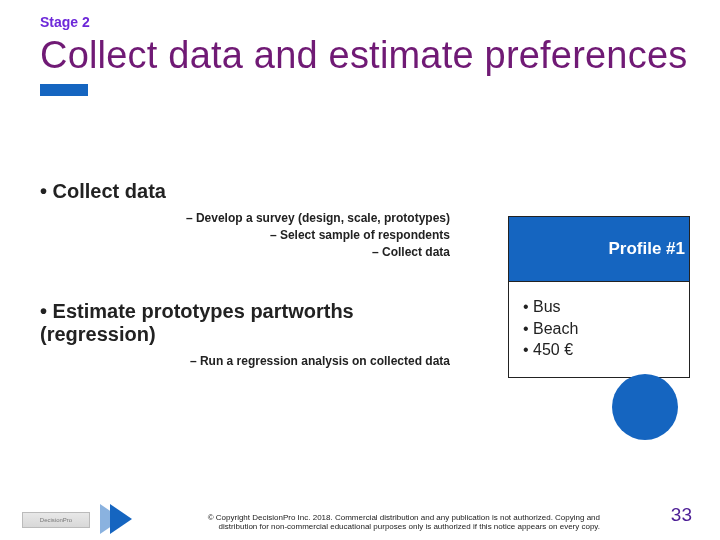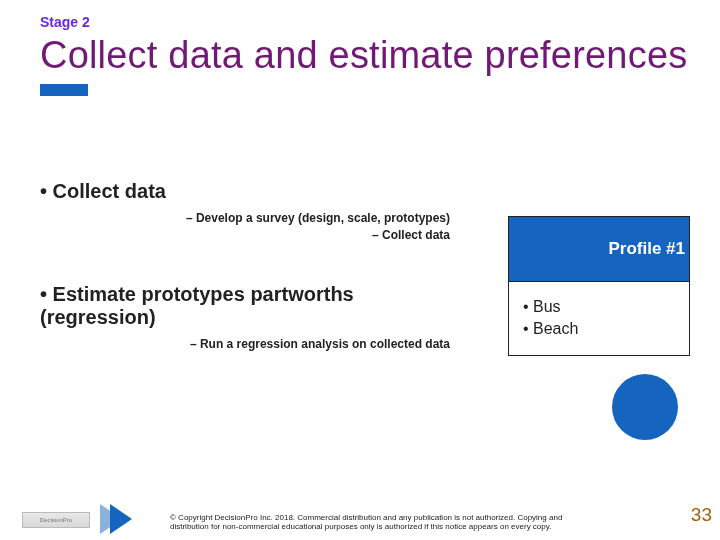--- a/index.html
+++ b/index.html
@@ -23,48 +23,50 @@
   .profile-body { padding: 14px 8px 16px 14px; font-size: 16px; line-height: 1.35; }
   .profile-body div::before { content: "• "; }
 
   .circle { position: absolute; right: 42px; top: 374px; width: 66px; height: 66px; border-radius: 50%; background: #1565c0; }
 
   .footer { position: absolute; left: 0; bottom: 6px; width: 100%; height: 42px; }
   .logo-chip { position: absolute; left: 22px; bottom: 6px; width: 68px; height: 16px; background: linear-gradient(#e8e8e8,#d8d8d8); border: 1px solid #bbb; font-size: 6px; text-align: center; line-height: 14px; color: #777; }
   .arrow-band { position: absolute; left: 100px; bottom: 0; width: 48px; height: 30px; }
   .arrow-band::before { content: ""; position: absolute; left: 0; top: 0; width: 0; height: 0; border-left: 22px solid #1565c0; border-top: 15px solid transparent; border-bottom: 15px solid transparent; opacity: 0.5; }
   .arrow-band::after { content: ""; position: absolute; left: 10px; top: 0; width: 0; height: 0; border-left: 22px solid #1565c0; border-top: 15px solid transparent; border-bottom: 15px solid transparent; }
-  .copyright { position: absolute; left: 170px; bottom: 3px; width: 430px; font-size: 8px; line-height: 1.15; color: #222; text-align: left; }
-  .pagenum { position: absolute; right: 8px; bottom: 8px; font-size: 19px; color: #a16207; }
+  .copyright { position: absolute; left: 170px; bottom: 3px; width: 430px; font-size: 8px; line-height: 1.15; color: #222; text-align: right; }
+  .pagenum { position: absolute; right: 28px; bottom: 8px; font-size: 19px; color: #4c1d95; }
 </style>
 </head>
 <body>
 
 <div class="slide">
 
   <div class="stage-label">Stage 2</div>
   <div class="title">Collect data and estimate preferences</div>
   <div class="title-bar"></div>
 
   <div class="content">
     <div class="bullet-h">Collect data</div>
     <div class="sub">Develop a survey (design, scale, prototypes)</div>
+    <div class="sub">Select sample of respondents</div>
     <div class="sub">Collect data</div>
 
     <div class="section2">
       <div class="bullet-h">Estimate prototypes partworths (regression)</div>
       <div class="sub">Run a regression analysis on collected data</div>
     </div>
   </div>
 
   <div class="profile-box">
     <div class="profile-head">Profile #1</div>
     <div class="profile-body">
       <div>Bus</div>
       <div>Beach</div>
+      <div>450 €</div>
     </div>
   </div>
 
   <div class="circle"></div>
 
   <div class="footer">
     <div class="logo-chip">DecisionPro</div>
     <div class="arrow-band"></div>
     <div class="copyright">© Copyright DecisionPro Inc. 2018. Commercial distribution and any publication is not authorized. Copying and distribution for non-commercial educational purposes only is authorized if this notice appears on every copy.</div>
     <div class="pagenum">33</div>

